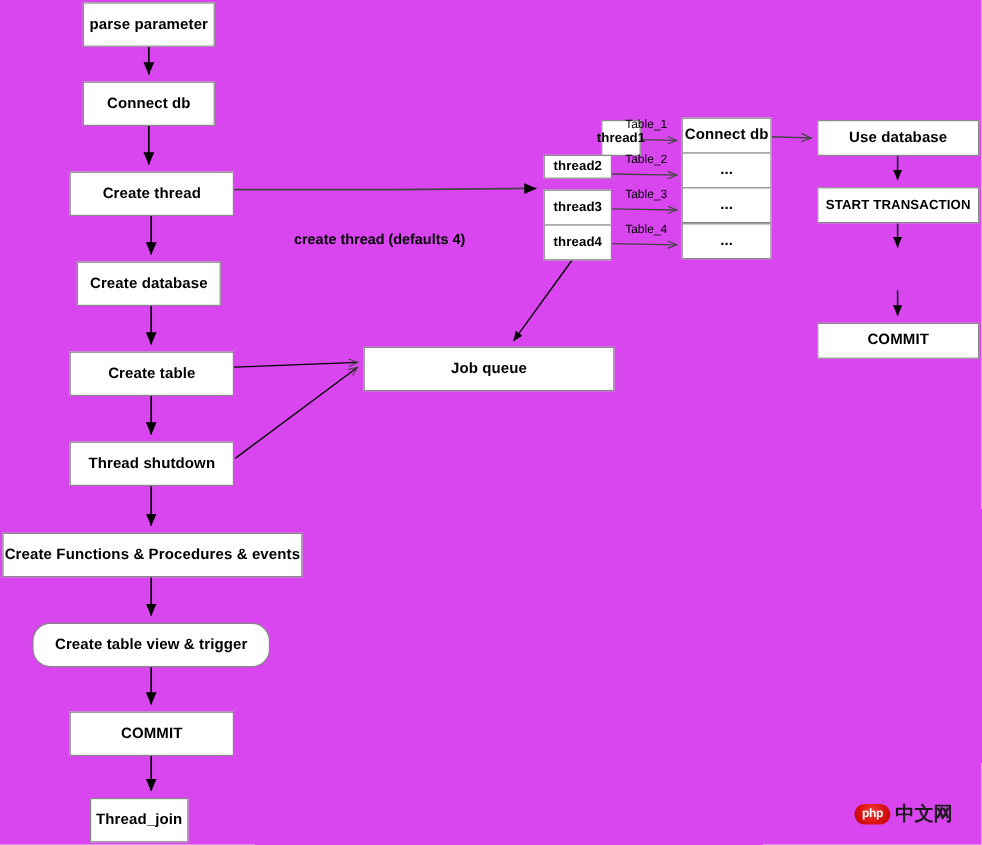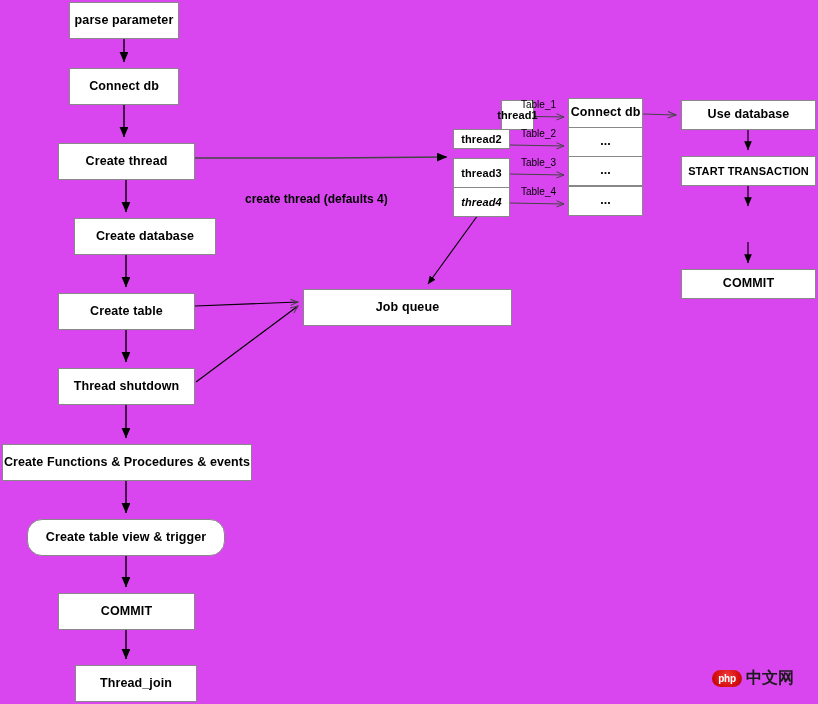--- a/index.html
+++ b/index.html
@@ -126,40 +126,40 @@
     <line x1="748" y1="186" x2="748" y2="206" stroke="#000" stroke-width="1.2" marker-end="url(#ah)"></line>
     <line x1="748" y1="242" x2="748" y2="263" stroke="#000" stroke-width="1.2" marker-end="url(#ah)"></line>
   </svg>
 
   <div class="node" style="left:69px;top:2px;width:110px;height:37px;">parse parameter</div>
 
   <div class="node" style="left:69px;top:68px;width:110px;height:37px;">Connect db</div>
 
   <div class="node" style="left:58px;top:143px;width:137px;height:37px;">Create thread</div>
 
-  <div class="node" style="left:74px;top:218px;width:142px;height:37px;">Create database</div>
+  <div class="node" style="left:64px;top:218px;width:120px;height:37px;">Create database</div>
 
   <div class="node" style="left:58px;top:293px;width:137px;height:37px;">Create table</div>
 
   <div class="node" style="left:58px;top:368px;width:137px;height:37px;">Thread shutdown</div>
 
   <div class="node" style="left:2px;top:444px;width:250px;height:37px;">Create Functions &amp; Procedures &amp; events</div>
 
   <div class="node" style="left:27px;top:519px;width:198px;height:37px;border-radius:15px;">Create table view &amp; trigger</div>
 
   <div class="node" style="left:58px;top:593px;width:137px;height:37px;">COMMIT</div>
 
-  <div class="node" style="left:75px;top:665px;width:122px;height:37px;">Thread_join</div>
+  <div class="node" style="left:75px;top:665px;width:82px;height:37px;">Thread_join</div>
 
   <div class="node" style="left:303px;top:289px;width:209px;height:37px;">Job queue</div>
 
   <div class="node small" style="left:453px;top:100px;width:33px;height:30px;margin-left:48px;">thread1</div>
   <div class="node small" style="left:453px;top:129px;width:57px;height:20px;">thread2</div>
   <div class="node small" style="left:453px;top:158px;width:57px;height:30px;">thread3</div>
-  <div class="node small" style="left:453px;top:187px;width:57px;height:30px;font-style:italic;">thread4</div>
+  <div class="node small" style="left:453px;top:187px;width:57px;height:30px;">thread4</div>
 
   <div class="node" style="left:568px;top:98px;width:75px;height:30px;">Connect db</div>
   <div class="node" style="left:568px;top:127px;width:75px;height:30px;">...</div>
   <div class="node" style="left:568px;top:156px;width:75px;height:30px;">...</div>
   <div class="node" style="left:568px;top:186px;width:75px;height:30px;">...</div>
 
   <div class="node" style="left:681px;top:100px;width:135px;height:30px;">Use database</div>
   <div class="node small" style="left:681px;top:156px;width:135px;height:30px;">START TRANSACTION</div>
   <div class="node" style="left:681px;top:269px;width:135px;height:30px;">COMMIT</div>
 

